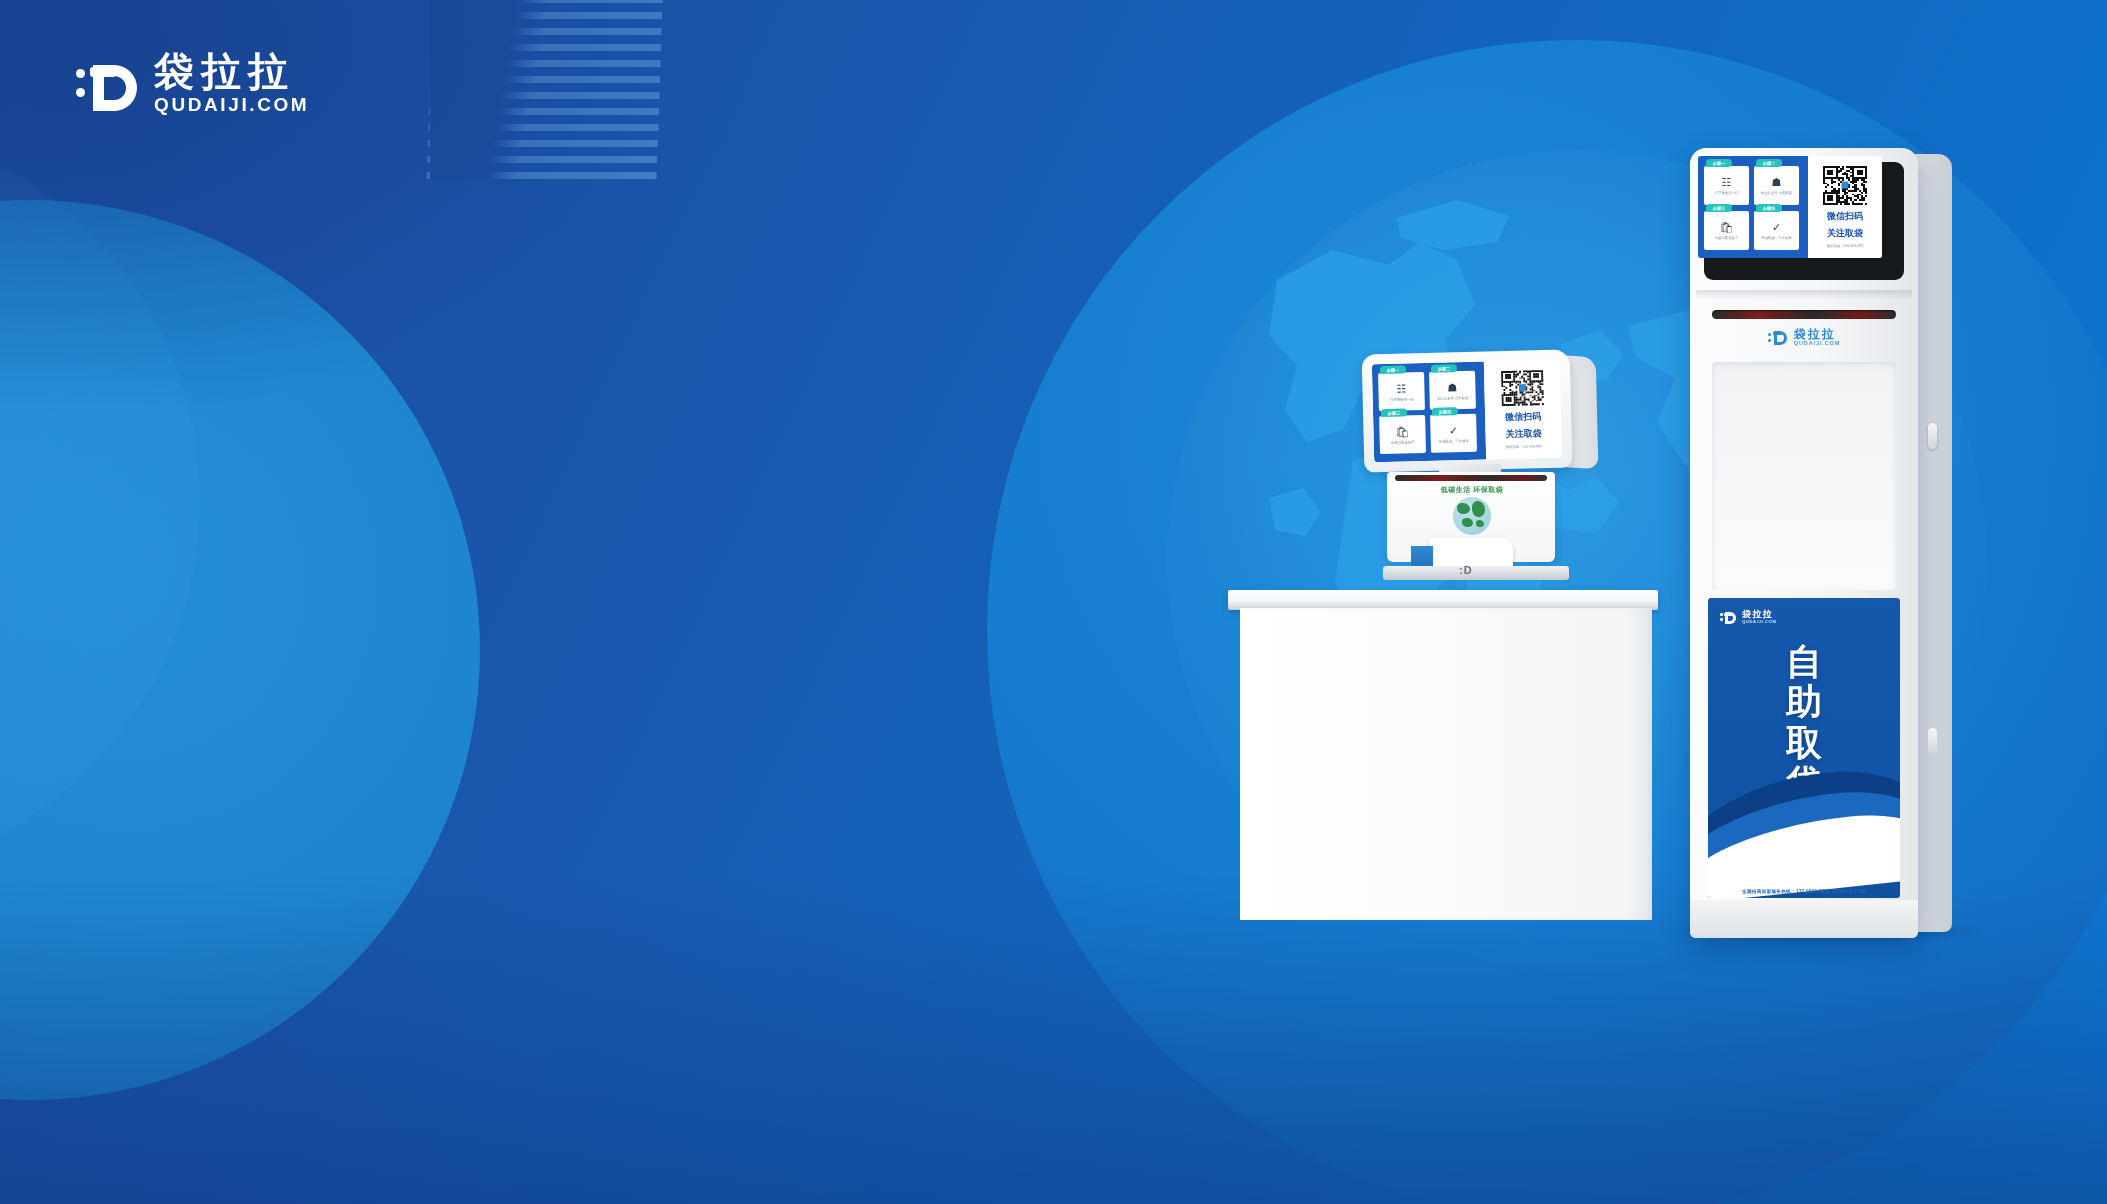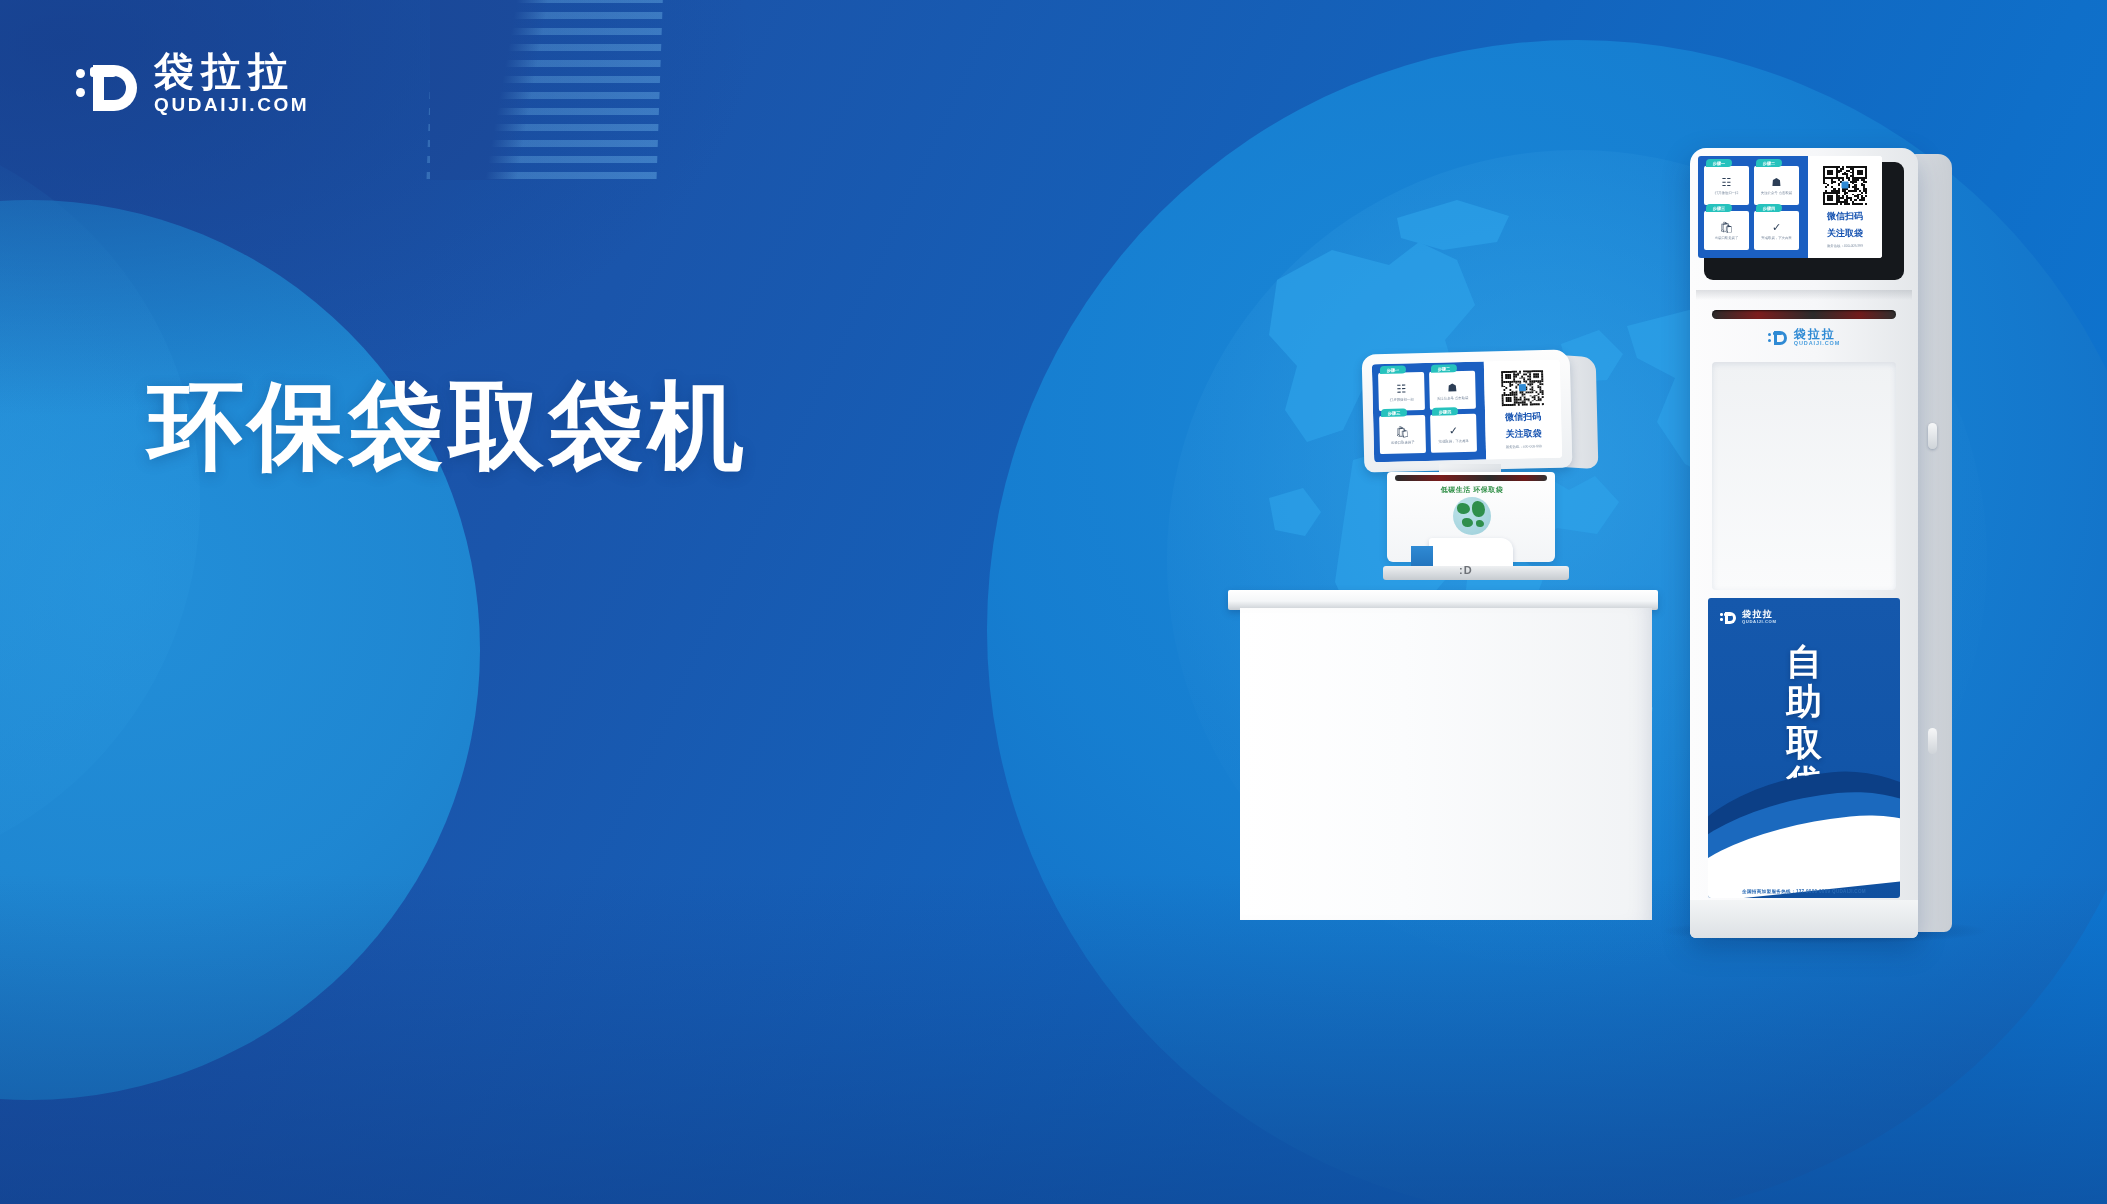--- a/index.html
+++ b/index.html
@@ -353,21 +353,20 @@
       <span class="lm-d-stem"></span>
       <span class="lm-d"></span>
     </div>
     <div class="logo-text">
       <div class="logo-cn">袋拉拉</div>
       <div class="logo-en">QUDAIJI.COM</div>
     </div>
   </div>
 
   <div id="copy">
-    <div class="h-line">环保袋取袋机</div>
   </div>
 
   <div class="counter-top"></div>
   <div class="counter-body"></div>
 
   <div id="kiosk-desktop">
     <div class="dk-side"></div>
     <div class="dk-head"></div>
 
     <div id="dk-screen" class="screen">

